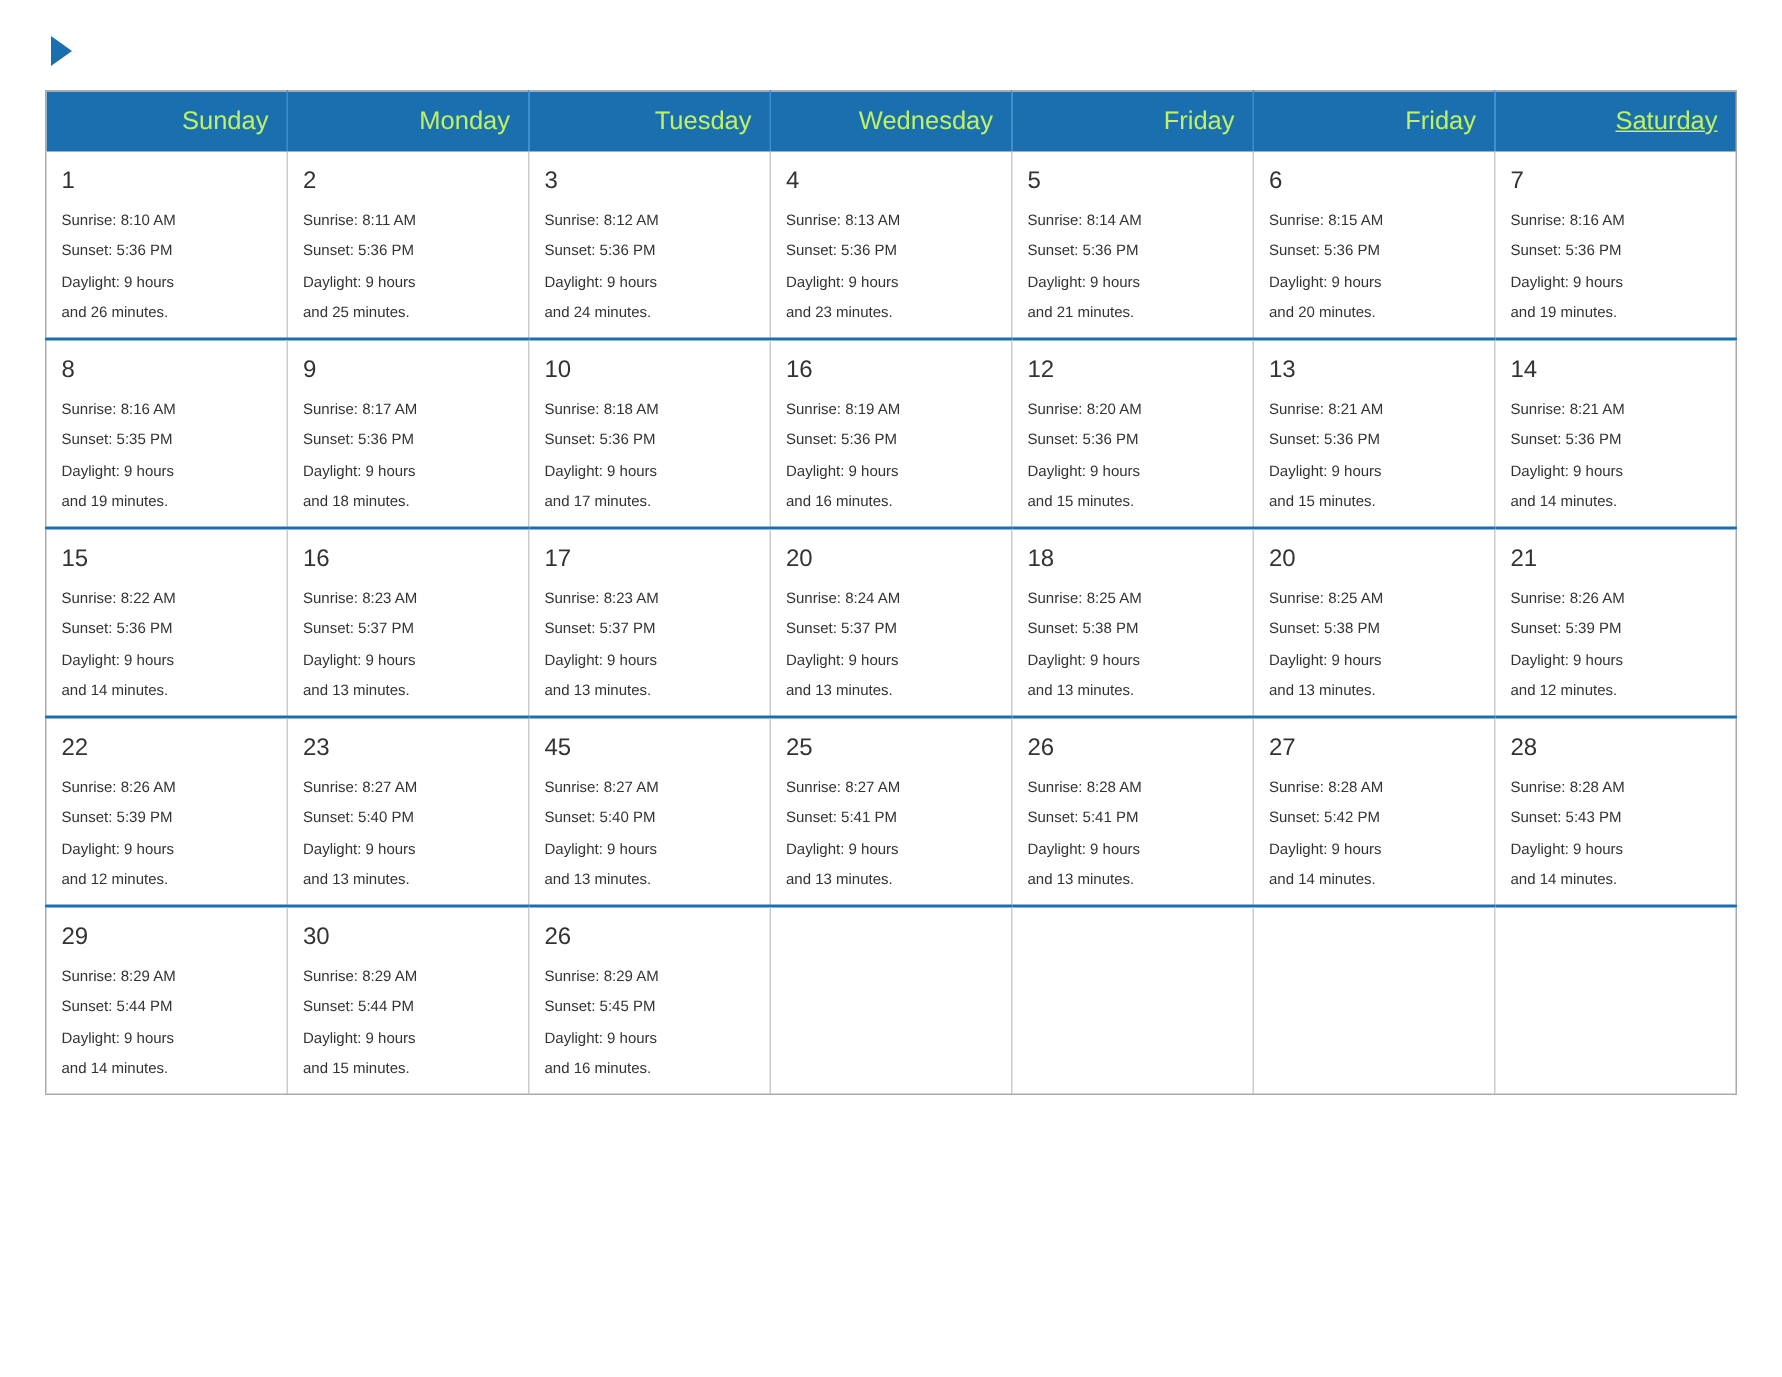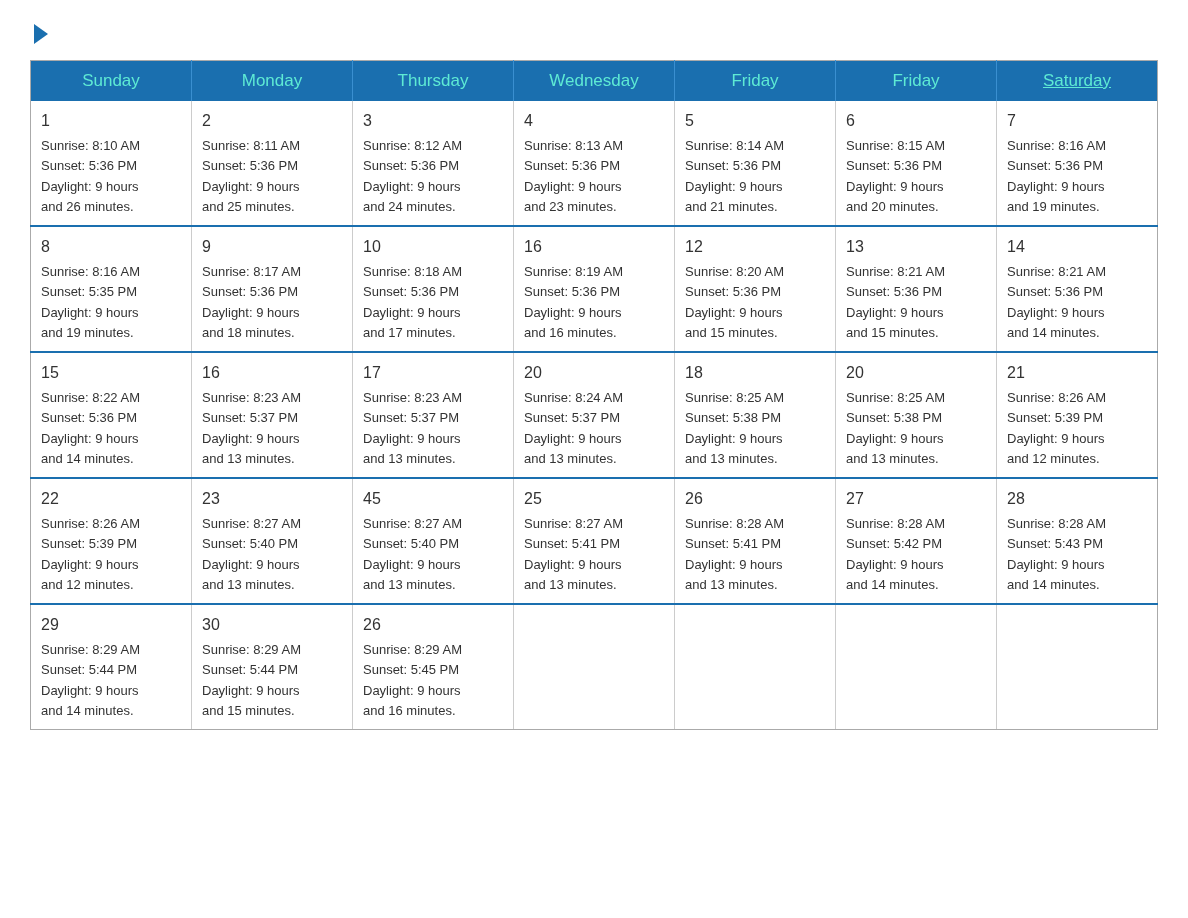--- a/index.html
+++ b/index.html
@@ -61,23 +61,23 @@
       color: #555;
       margin-top: 4px;
     }
     .calendar {
       width: 100%;
       border-collapse: collapse;
       border: 1px solid #aaa;
     }
     .calendar th {
       background-color: #1a6faf;
-      color: #5eead4;
+      color: #bef264;
       padding: 10px 12px;
-      text-align: center;
+      text-align: right;
       font-size: 17px;
       font-weight: normal;
       border-right: 1px solid #3a8fd0;
     }
     .calendar th:last-child {
       border-right: none;
       text-decoration: underline;
     }
     .calendar td {
       vertical-align: top;
@@ -95,21 +95,21 @@
     .calendar tr:last-child td {
       border-bottom: 1px solid #aaa;
     }
     .day-num {
       font-size: 16px;
       font-weight: normal;
       display: block;
       margin-bottom: 3px;
     }
     .day-info {
-      font-size: 13px;
+      font-size: 10px;
       color: #333;
       line-height: 1.55;
     }
     .empty-cell {
       background: #fff;
     }
   </style>
 </head>
 <body>
 
@@ -125,21 +125,21 @@
     <div class="month-title"></div>
     <div class="location"></div>
   </div>
 </div>
 
 <table class="calendar">
   <thead>
     <tr>
     <th>Sunday</th>
         <th>Monday</th>
-        <th>Thursday</th>
+        <th>Tuesday</th>
         <th>Wednesday</th>
         <th>Friday</th>
         <th>Friday</th>
         <th>Saturday</th>
       </tr>
   </thead>
   <tbody id="calendar-body">
   <tr>
         <td><span class="day-num">1</span><span class="day-info">Sunrise: 8:10 AM<br>Sunset: 5:36 PM<br>Daylight: 9 hours<br>and 26 minutes.</span></td>
         <td><span class="day-num">2</span><span class="day-info">Sunrise: 8:11 AM<br>Sunset: 5:36 PM<br>Daylight: 9 hours<br>and 25 minutes.</span></td>

